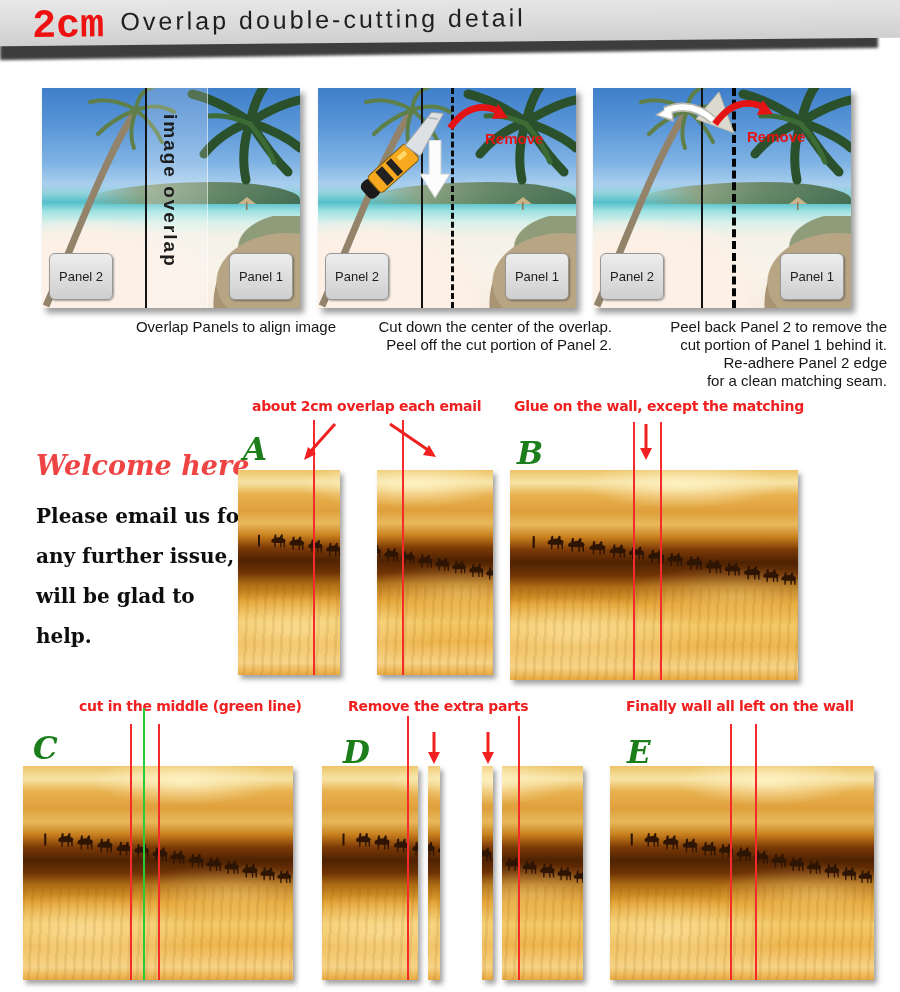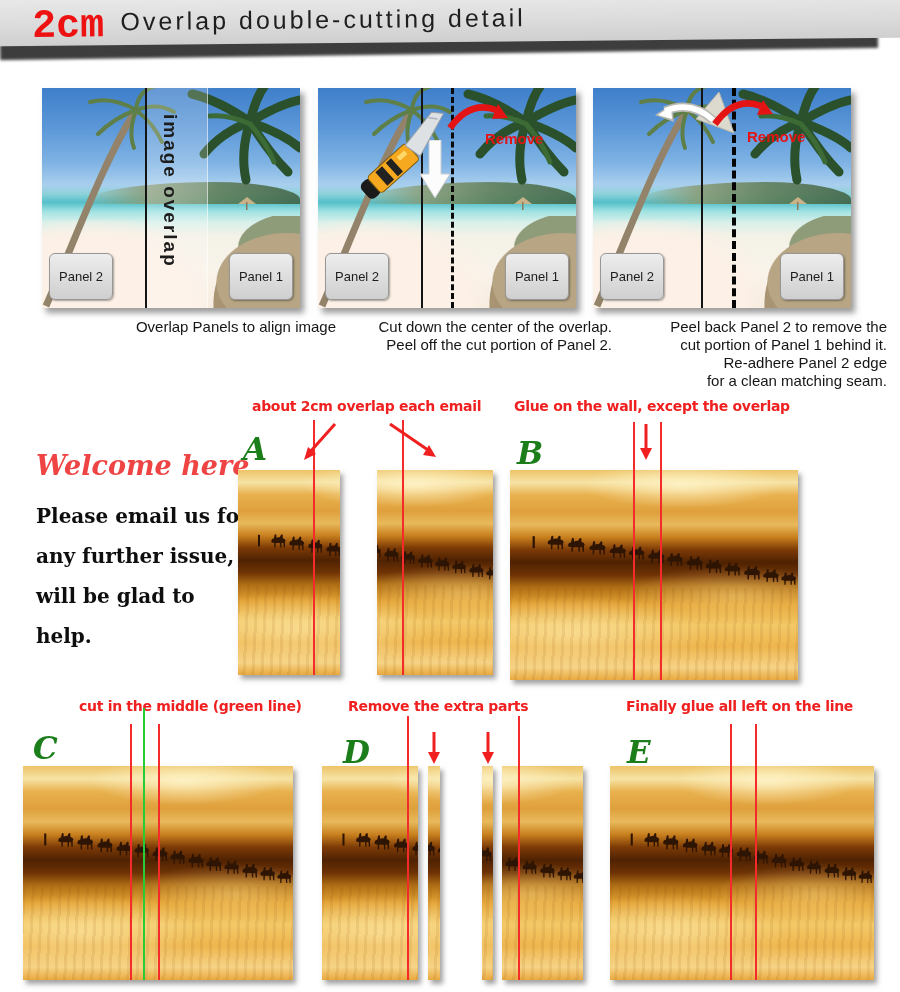--- a/index.html
+++ b/index.html
@@ -322,21 +322,21 @@
     <div class="rline" style="left:164px;top:22px;height:255px;"></div>
     <svg class="arrows" style="left:40px;top:22px;" width="180" height="48">
       <line x1="57" y1="4" x2="32" y2="32" stroke="#f02020" stroke-width="3"></line>
       <polygon points="26,40 38,34 30,27" fill="#f02020"></polygon>
       <line x1="112" y1="4" x2="150" y2="30" stroke="#f02020" stroke-width="3"></line>
       <polygon points="158,37 145,35 151,25" fill="#f02020"></polygon>
     </svg>
   </div>
 
   <div class="fig" style="left:510px;top:398px;width:288px;height:284px;">
-    <div class="ann" style="left:4px;">Glue on the wall, except the overlap</div>
+    <div class="ann" style="left:4px;">Glue on the wall, except the matching</div>
     <div class="letter" style="left:7px;top:40px;">B</div>
     <div class="slice" style="left:0;top:72px;width:288px;height:210px;">
       <div class="desert" style="left:0;width:288px;">
         <div class="camels-slot">
   <svg viewBox="0 0 255 70" preserveAspectRatio="none">
     <defs>
       <path id="camelP" fill="#2e1403" d="M1,6 Q1,3.5 3,3.5 L3.5,1 Q4,0 4.8,0.6 L5,3 Q6,2.2 7.5,2.6 L8.5,0.8 Q9.3,0 9.8,1 L9.8,3.2 Q11.5,3.4 12,5 L11.5,6 L11.5,10 L10.6,10 L10.3,6.8 L8.8,6.8 L8.8,10 L7.9,10 L7.7,6.8 L4.4,6.8 L4.2,10 L3.3,10 L3.2,6.6 Q1.6,6.8 1,6 Z"></path>
     </defs>
     <rect x="20" y="15" width="2" height="11" fill="#2e1403"></rect>
     <use href="#camelP" transform="translate(32,14) scale(1.3)"></use>
@@ -504,21 +504,21 @@
   </svg>
 </div>
       </div>
     </div>
     <div class="rline" style="left:107px;top:26px;height:256px;"></div>
     <div class="gline" style="left:120px;top:10px;height:272px;"></div>
     <div class="rline" style="left:135px;top:26px;height:256px;"></div>
   </div>
 
   <div class="fig" style="left:610px;top:698px;width:266px;height:284px;">
-    <div class="ann" style="left:16px;">Finally glue all left on the line</div>
+    <div class="ann" style="left:16px;">Finally wall all left on the wall</div>
     <div class="letter" style="left:17px;top:39px;">E</div>
     <div class="slice" style="left:0;top:68px;width:264px;height:214px;">
       <div class="desert" style="left:0;width:264px;">
         <div class="camels-slot">
   <svg viewBox="0 0 255 70" preserveAspectRatio="none">
     <defs>
       <path id="camelP" fill="#2e1403" d="M1,6 Q1,3.5 3,3.5 L3.5,1 Q4,0 4.8,0.6 L5,3 Q6,2.2 7.5,2.6 L8.5,0.8 Q9.3,0 9.8,1 L9.8,3.2 Q11.5,3.4 12,5 L11.5,6 L11.5,10 L10.6,10 L10.3,6.8 L8.8,6.8 L8.8,10 L7.9,10 L7.7,6.8 L4.4,6.8 L4.2,10 L3.3,10 L3.2,6.6 Q1.6,6.8 1,6 Z"></path>
     </defs>
     <rect x="20" y="15" width="2" height="11" fill="#2e1403"></rect>
     <use href="#camelP" transform="translate(32,14) scale(1.3)"></use>

